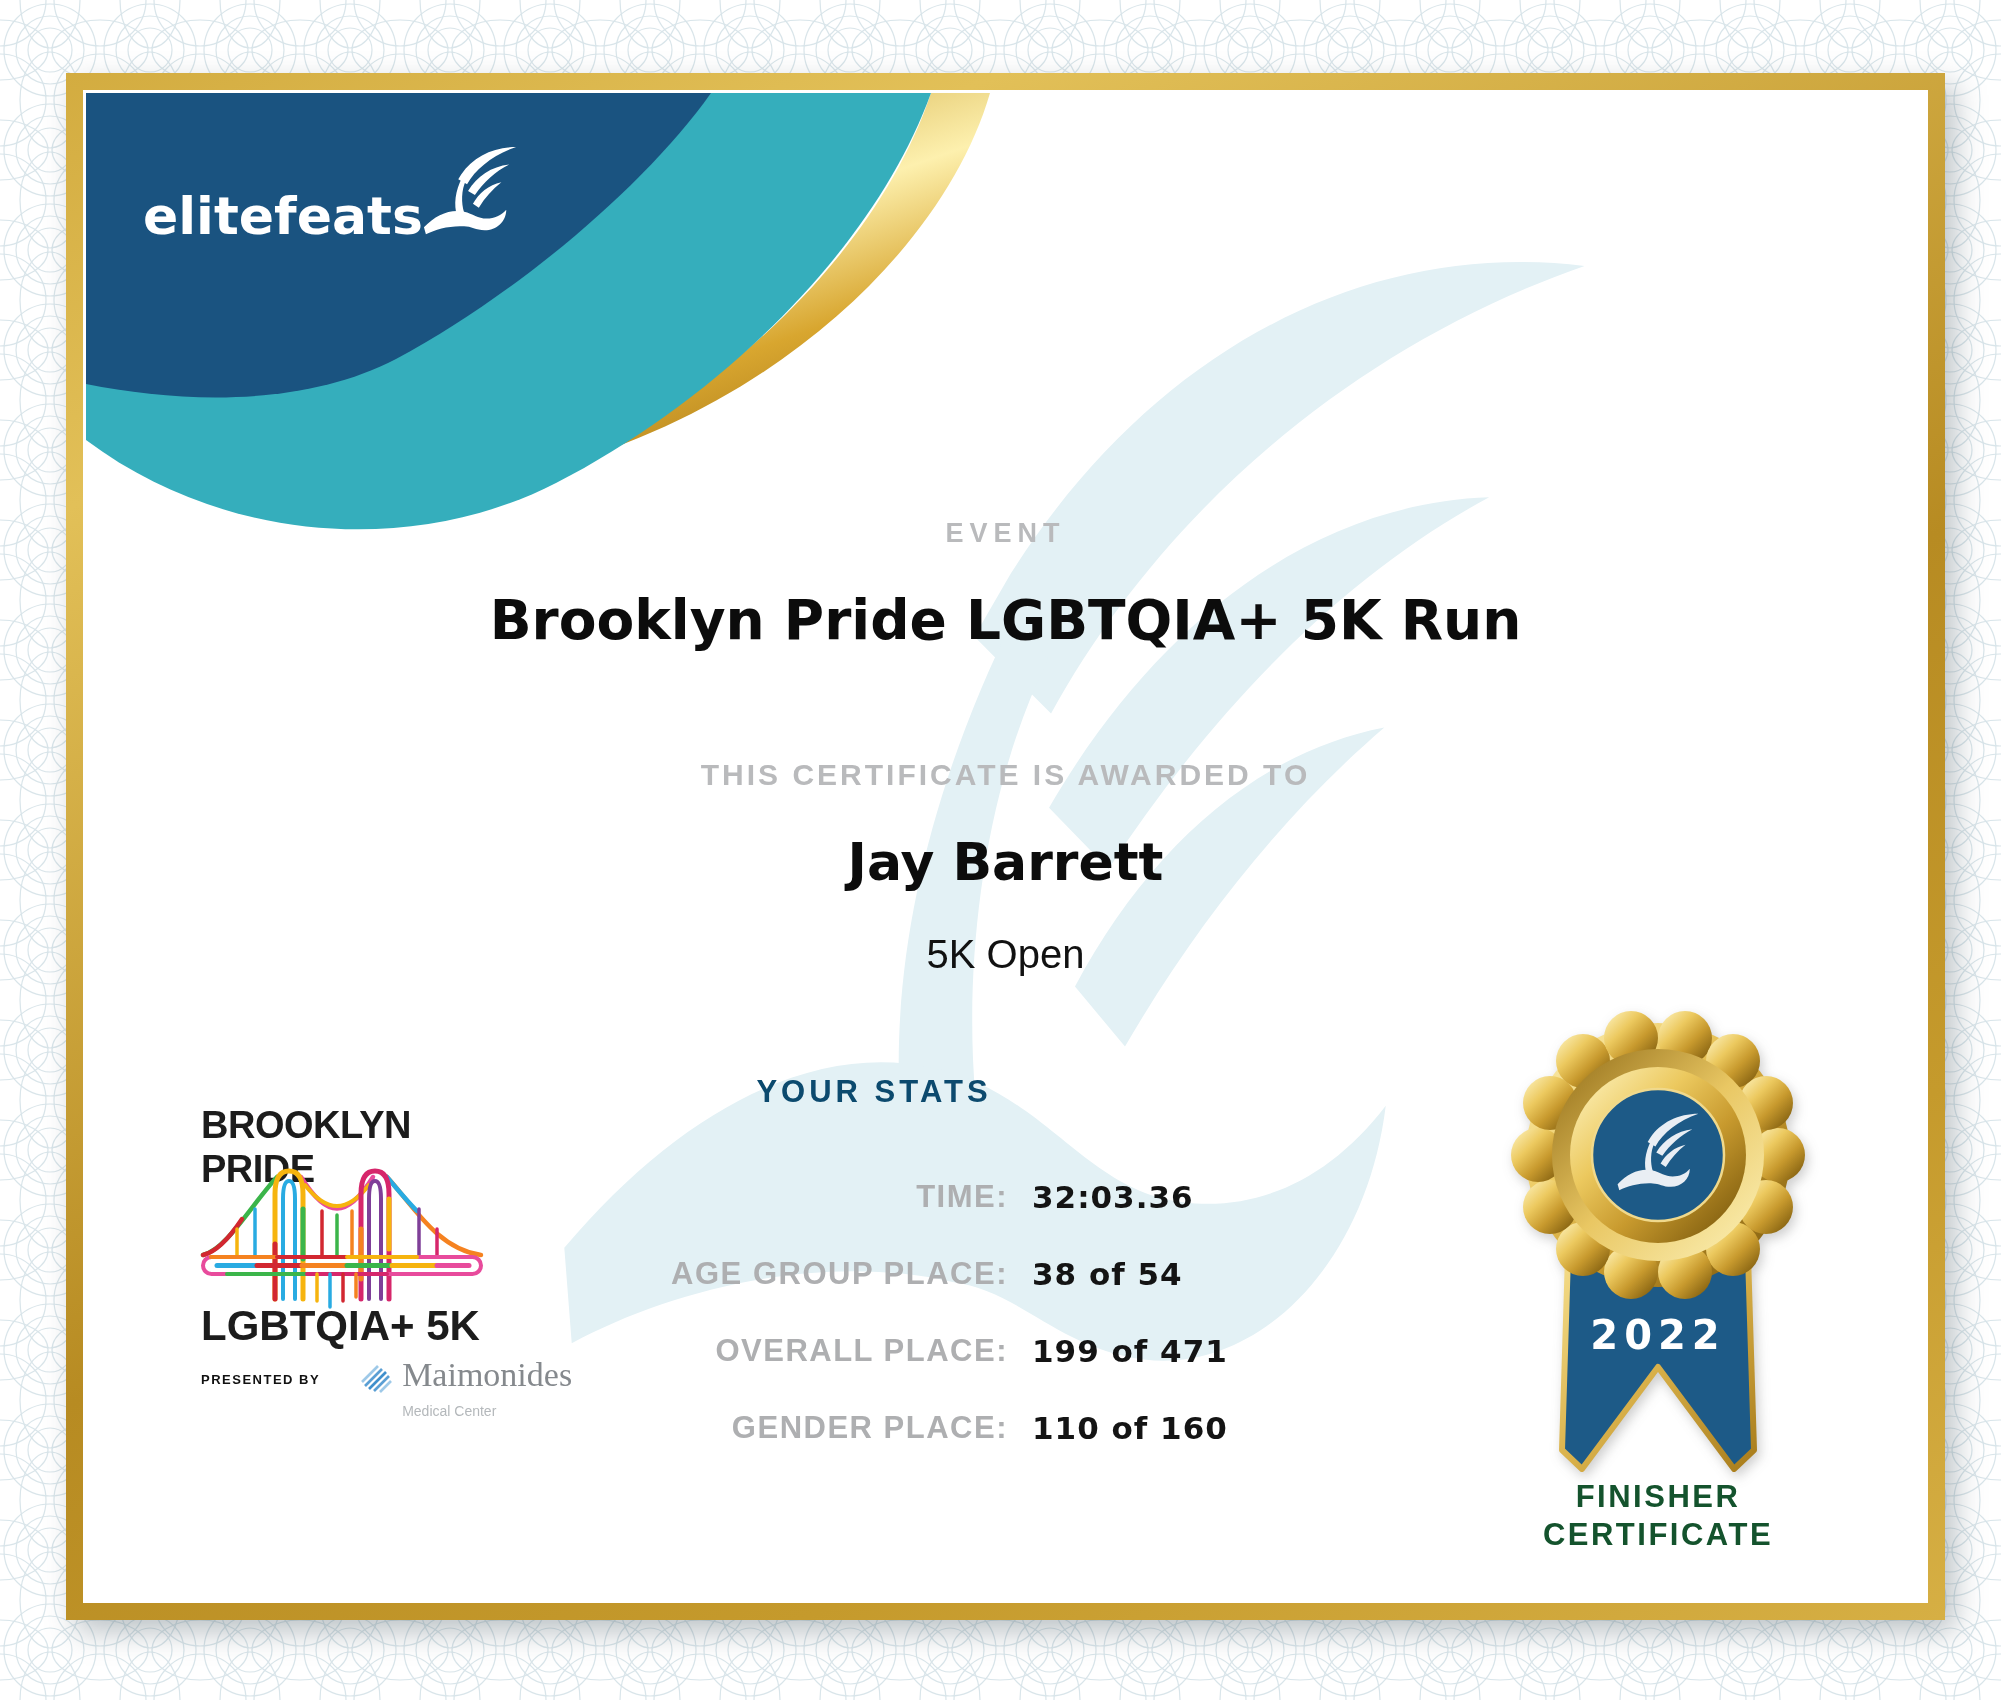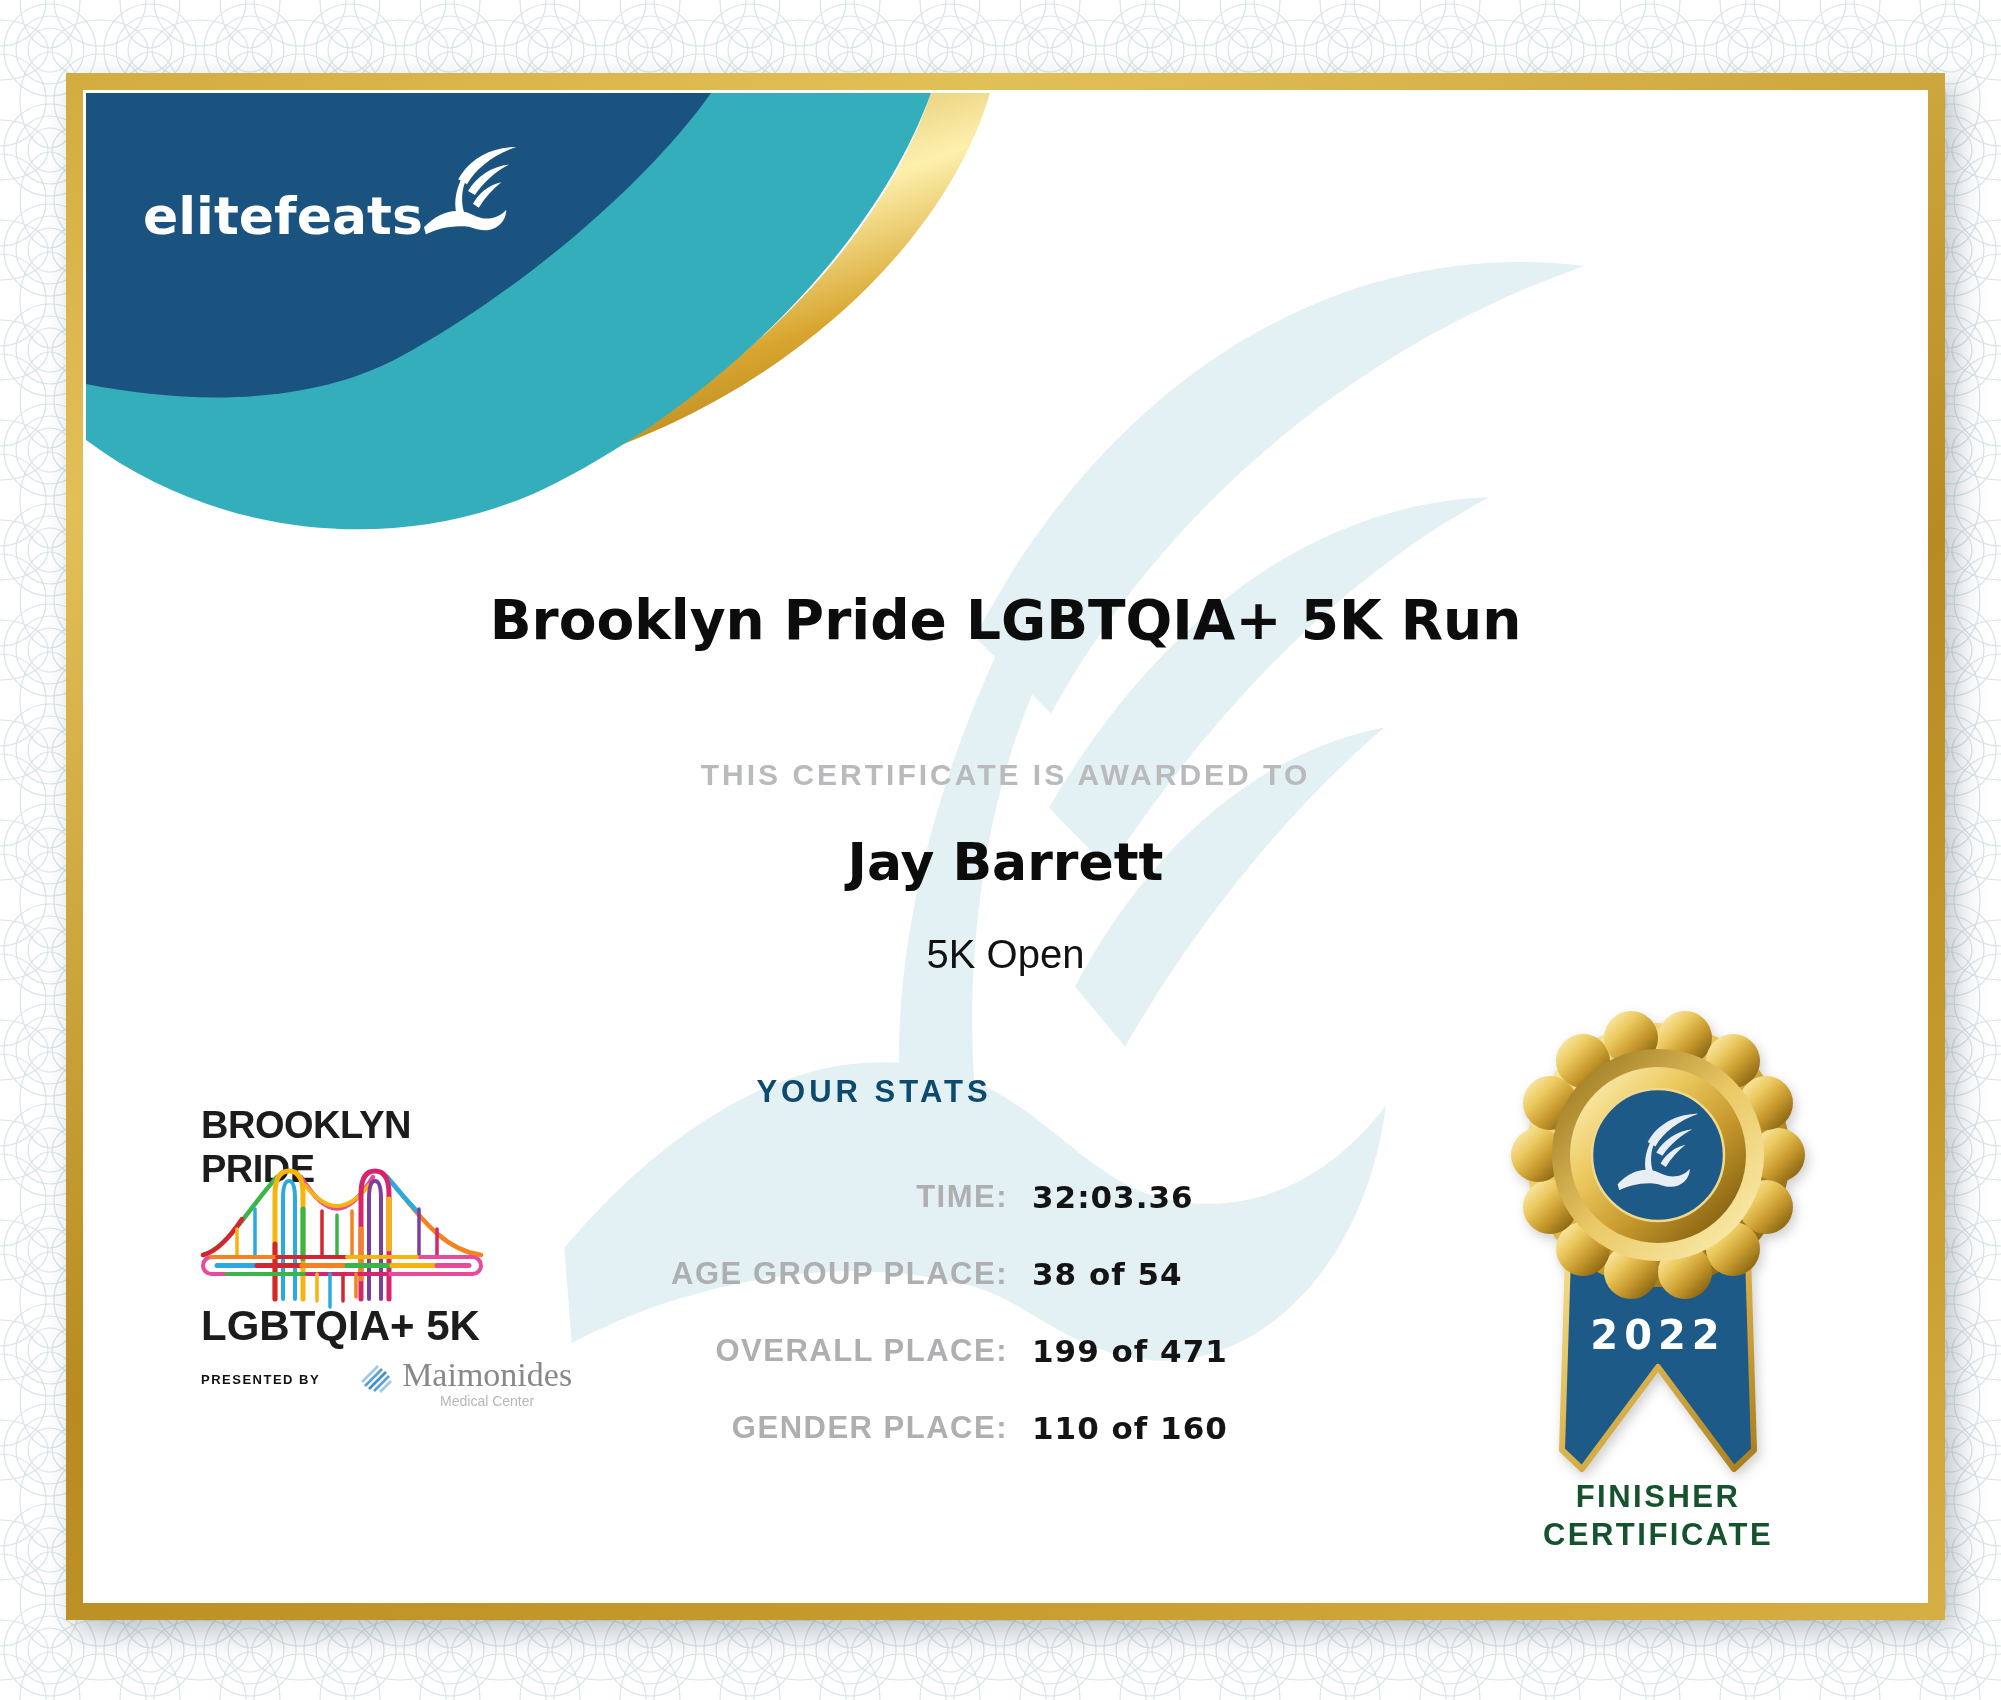--- a/index.html
+++ b/index.html
@@ -54,21 +54,21 @@
   .bk-l2{top:48px;}
   .bridge{position:absolute;left:24px;top:48px;width:290px;height:162px;}
   .bk-l3{position:absolute;left:28px;top:202px;font-size:42px;font-weight:bold;color:#1c1c1c;
          letter-spacing:0px;font-family:"Liberation Sans",sans-serif;}
   .presented{position:absolute;left:28px;top:258px;display:flex;align-items:flex-start;}
   .presented-label{font-size:13px;font-weight:bold;letter-spacing:1.5px;color:#111;margin-top:14px;}
   .maimonides{display:flex;margin-left:38px;}
   .mm-mark{width:34px;height:34px;margin-top:2px;}
   .mm-text{margin-left:10px;}
   .mm-name{font-family:"Liberation Serif",serif;font-size:34px;color:#85898d;line-height:34px;}
-  .mm-sub{font-size:14px;color:#b4b8bb;text-align:center;margin-top:1px;}
+  .mm-sub{font-size:14px;color:#b4b8bb;text-align:left;margin-top:11px;}
 
   
   .medal{position:absolute;left:1415px;top:915px;width:320px;height:478px;
          filter:drop-shadow(3px 5px 6px rgba(60,60,60,.25));}
   .medal-caption{position:absolute;left:1320px;top:1388px;width:510px;text-align:center;
                  font-size:31px;font-weight:bold;letter-spacing:2.5px;color:#14532d;line-height:38px;}
 </style>
 </head>
 <body>
 
@@ -140,20 +140,21 @@
       <path d="M845,0 L904,0 C860,152 692,312 468,374 C640,306 794,154 845,0 Z" fill="url(#goldslice)"></path>
       <path d="M0,0 L845,0 C790,152 640,302 470,390 C330,462 140,452 0,347 Z" fill="#35aebc"></path>
       <path d="M0,0 L625,0 C560,92 430,202 310,266 C220,313 100,311 0,291 Z" fill="#1a5380"></path>
     </svg>
 
     <div class="brandmark">elitefeats</div>
     <svg class="brandicon" viewBox="0 0 100 100">
       <use href="#wingfoot" fill="#ffffff"></use>
     </svg>
 
+    <div class="cline muted event-label">EVENT</div>
     <div class="cline event-name">Brooklyn Pride LGBTQIA+ 5K Run</div>
     <div class="cline rname">Jay Barrett</div>
     <div class="cline muted awarded">THIS CERTIFICATE IS AWARDED TO</div>
     <div class="cline division">5K Open</div>
 
     <div class="stats-heading">YOUR STATS</div>
     <div class="stats">
       <div class="stat-row">
         <span class="stat-label">TIME:</span>
         <span class="stat-value">32:03.36</span>

